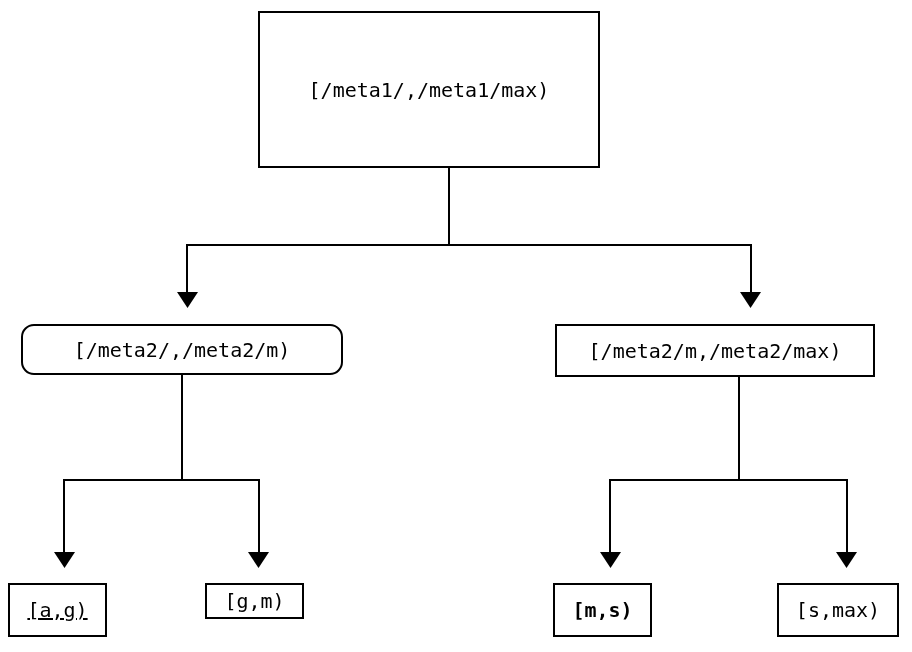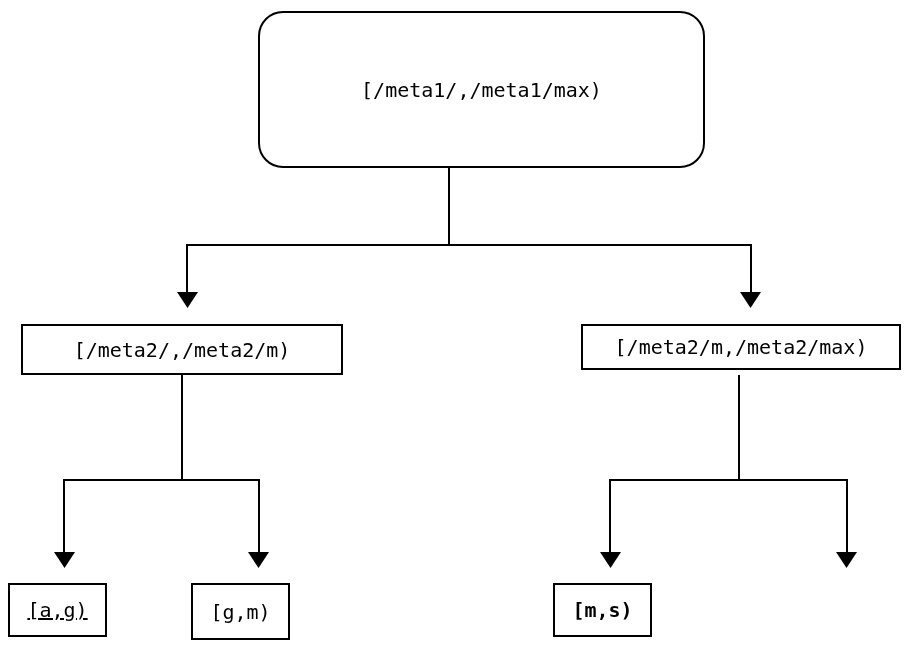--- a/index.html
+++ b/index.html
@@ -37,50 +37,50 @@
     user-select: none;
   }
   .node-label {
     display: block;
     font-family: "DejaVu Sans Mono", "Liberation Mono", monospace;
   }
   
   .node-root {
     left: 258px;
     top: 11px;
-    width: 447px;
+    width: 342px;
     height: 157px;
-    border-radius: 25px;
   }
   
   .node-mid-left {
     left: 21px;
     top: 324px;
     width: 322px;
     height: 51px;
+    border-radius: 13px;
   }
   .node-mid-right {
-    left: 581px;
+    left: 555px;
     top: 324px;
     width: 320px;
-    height: 46px;
+    height: 53px;
   }
   
   .node-leaf-0 {
     left: 8px;
     top: 583px;
     width: 99px;
     height: 54px;
     text-decoration: underline;
   }
   .node-leaf-1 {
-    left: 191px;
+    left: 205px;
     top: 583px;
     width: 99px;
-    height: 57px;
+    height: 36px;
     text-align: right;
   }
   .node-leaf-2 {
     left: 553px;
     top: 583px;
     width: 99px;
     height: 54px;
     font-weight: bold;
   }
   .node-leaf-3 {
@@ -159,14 +159,17 @@
   </div>
 
   <div class="node node-leaf-1">
     <span class="node-label">[g,m)</span>
   </div>
 
   <div class="node node-leaf-2">
     <span class="node-label">[m,s)</span>
   </div>
 
+  <div class="node node-leaf-3">
+    <span class="node-label">[s,max)</span>
+  </div>
 
 </div>
 
 </body></html>

